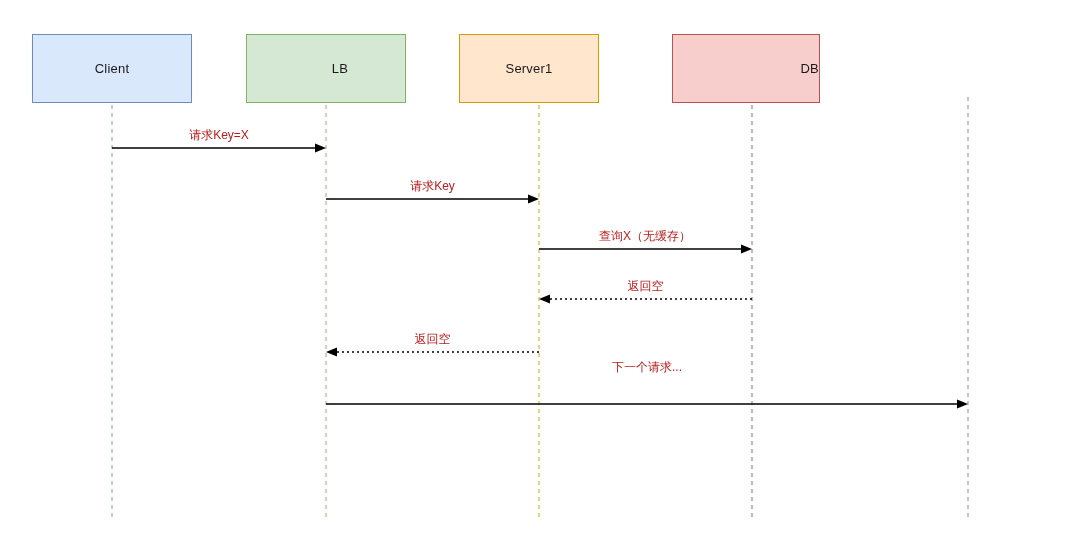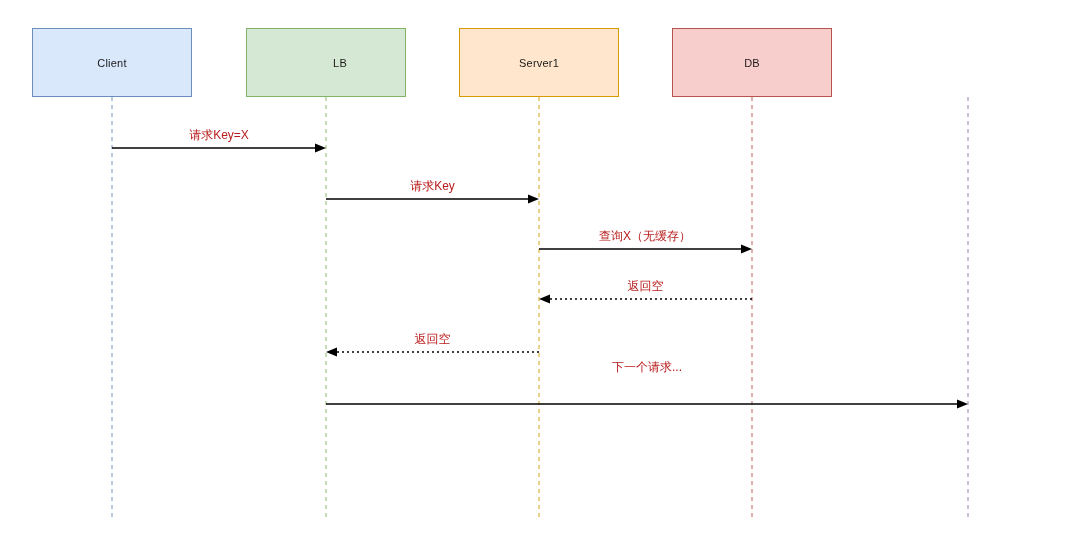--- a/index.html
+++ b/index.html
@@ -21,23 +21,24 @@
     top: 0;
     width: 1080px;
     height: 548px;
   }
   .actor-box {
     position: absolute;
     box-sizing: border-box;
     display: flex;
     align-items: center;
     justify-content: center;
-    font-size: 11px;
+    font-size: 13px;
     color: #1a1a1a;
     letter-spacing: 0.2px;
+    margin-top: 6px;
   }
   .msg-label {
     position: absolute;
     transform: translateX(-50%);
     font-size: 12px;
     line-height: 14px;
     color: #b91c1c;
     background: #ffffff;
     padding: 0 3px;
     white-space: nowrap;
@@ -65,24 +66,24 @@
       <polygon points="326,352 337,347.5 337,356.5" fill="#000000"></polygon>
       <line x1="326" y1="404" x2="959" y2="404" stroke="#000000" stroke-width="1.3"></line>
       <polygon points="968,404 957,399.5 957,408.5" fill="#000000"></polygon>
     </svg>
 <div class="actor-box" style="left: 32px; top: 28px; width: 160px; height: 69px; background: rgb(218, 232, 252); border: 1.4px solid rgb(108, 142, 191);">
       <span>Client</span>
     </div>
     <div class="actor-box" style="left: 246px; top: 28px; width: 160px; height: 69px; background: rgb(213, 232, 212); border: 1.4px solid rgb(130, 179, 102); padding-left: 28px;">
       <span>LB</span>
     </div>
-    <div class="actor-box" style="left: 459px; top: 28px; width: 160px; height: 69px; background: rgb(255, 230, 204); border: 1.4px solid rgb(215, 155, 0);">
+    <div class="actor-box" style="left: 459px; top: 28px; width: 140px; height: 69px; background: rgb(255, 230, 204); border: 1.4px solid rgb(215, 155, 0);">
       <span>Server1</span>
     </div>
-    <div class="actor-box" style="left: 672px; top: 28px; width: 160px; height: 69px; background: rgb(248, 206, 204); border: 1.4px solid rgb(184, 84, 80);">
+    <div class="actor-box" style="left: 672px; top: 28px; width: 148px; height: 69px; background: rgb(248, 206, 204); border: 1.4px solid rgb(184, 84, 80); justify-content: flex-end;">
       <span>DB</span>
     </div>
     <div class="msg-label" style="left: 219px; top: 128px;">请求Key=X</div>
     <div class="msg-label" style="left: 432.5px; top: 179px;">请求Key</div>
     <div class="msg-label" style="left: 645px; top: 229px;">查询X（无缓存）</div>
     <div class="msg-label" style="left: 645.5px; top: 279px;">返回空</div>
     <div class="msg-label" style="left: 432.5px; top: 332px;">返回空</div>
     <div class="msg-label" style="left: 647px; top: 360px;">下一个请求...</div>
   </div>
 

